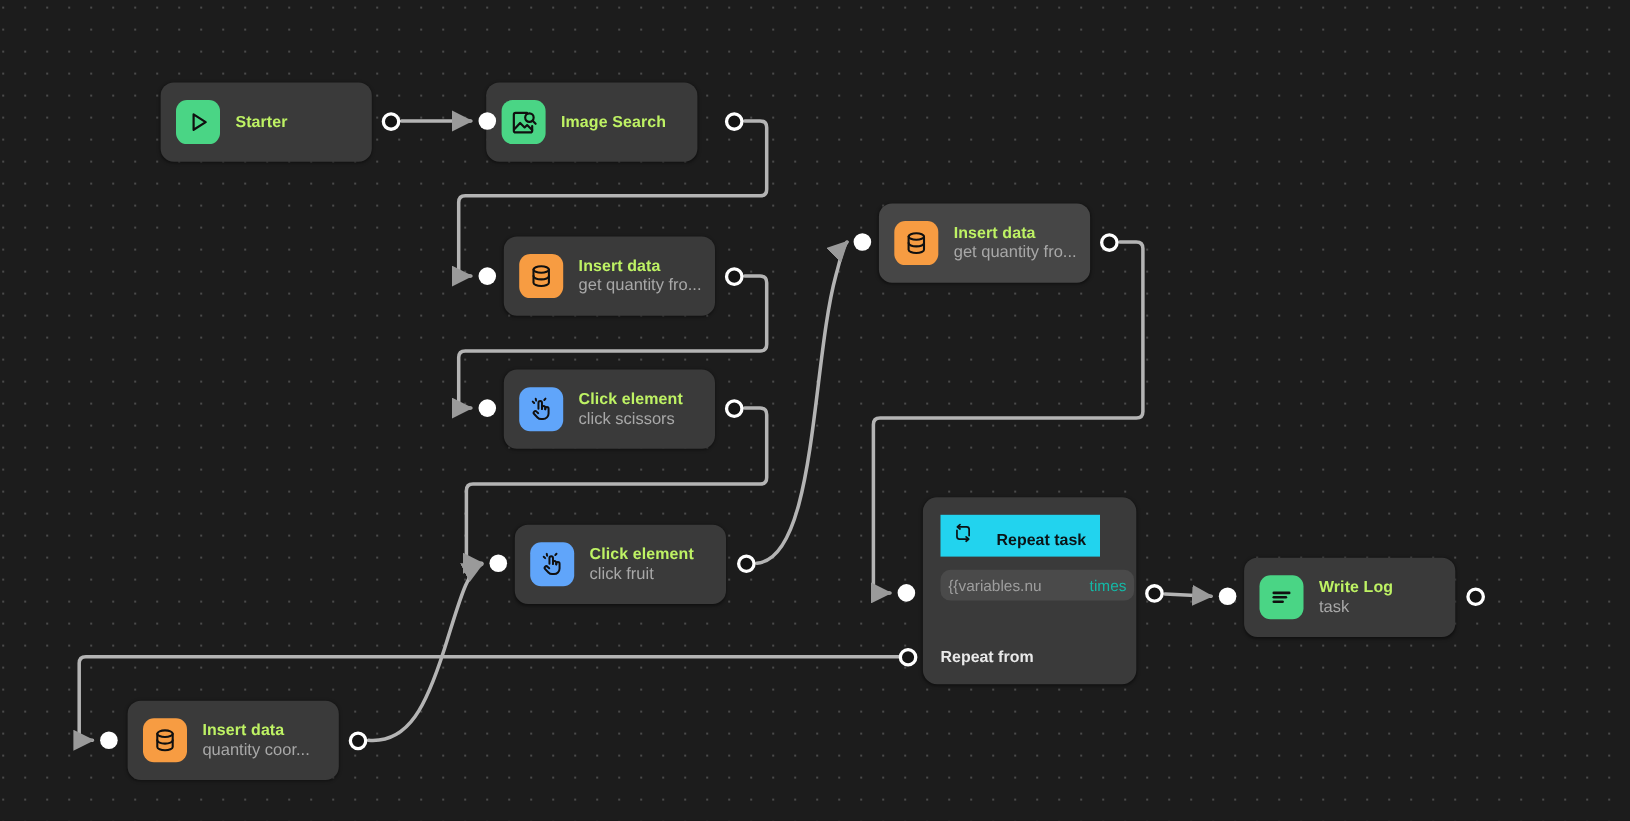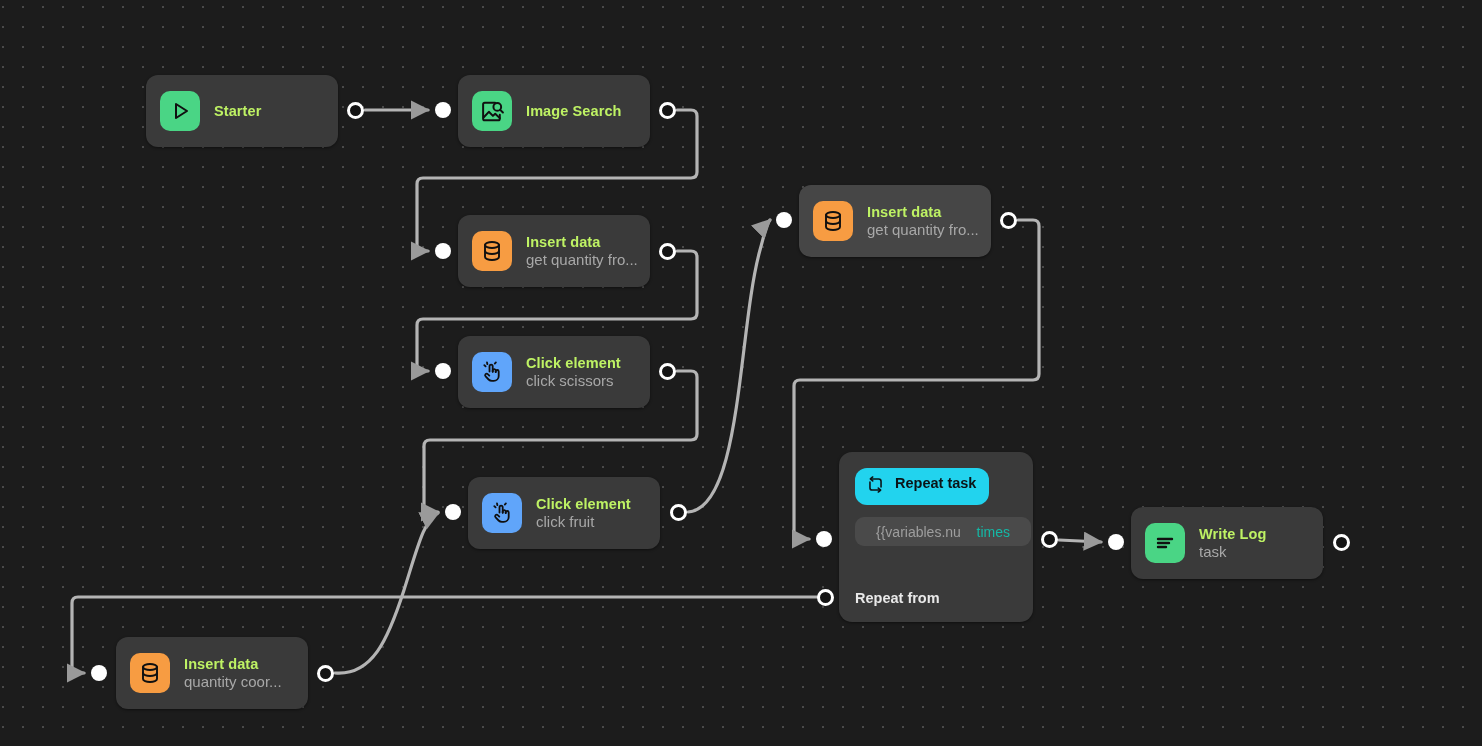--- a/index.html
+++ b/index.html
@@ -100,41 +100,41 @@
     width: 194px;
     height: 170px;
     flex-direction: column;
     align-items: flex-start;
     padding: 16px;
     background: #3a3a3a;
     border-radius: 13px;
   }
   .repeat-badge {
     display: flex;
-    align-items: flex-start;
-    gap: 10px;
+    align-items: flex-end;
+    gap: 21px;
     background: #22d3ee;
-    border-radius: 12px;
+    border-radius: 0;
     padding: 7px 13px 7px 11px;
     margin-bottom: 12px;
   }
   .repeat-badge-label {
     font-size: 14.5px;
     font-weight: bold;
     color: #0b1417;
     white-space: nowrap;
   }
   .repeat-field {
     display: flex;
     align-items: center;
     background: #4a4a4a;
     border-radius: 9px;
     height: 36px;
     width: 176px;
-    padding: 0 21px;
+    padding: 0 7px;
     overflow: hidden;
   }
   .repeat-input {
     flex: 1 1 auto;
     min-width: 0;
     font-size: 14px;
     color: #9e9e9e;
     white-space: nowrap;
     overflow: hidden;
   }
@@ -193,21 +193,21 @@
     <div class="node-icon ic-green">
       <svg width="24" height="24" viewBox="0 0 24 24" fill="none" stroke="#101010" stroke-width="2" stroke-linejoin="round">
         <path d="M8 5 L19 12 L8 19 Z"></path>
       </svg>
     </div>
     <div class="node-text">
       <div class="node-title">Starter</div>
     </div>
   </div>
 
-  <div class="node standard" style="left:458px; top:75px; width:192px;">
+  <div class="node standard" style="left:442px; top:75px; width:192px;">
     <div class="node-icon ic-green">
       <svg width="25" height="25" viewBox="0 0 24 24" fill="none" stroke="#101010" stroke-width="1.9" stroke-linecap="round" stroke-linejoin="round">
         <path d="M14.5 3.5 H4.5 A1.5 1.5 0 0 0 3 5 v14 a1.5 1.5 0 0 0 1.5 1.5 h13
                  A1.5 1.5 0 0 0 19 19 v-4"></path>
         <path d="M3.6 17.5 L8.5 12.3 L12.4 16.2 L14.6 14.1 L19 18.4"></path>
         <circle cx="16.6" cy="7.6" r="3.7"></circle>
         <path d="M19.4 10.4 L22 13"></path>
       </svg>
     </div>
     <div class="node-text">

